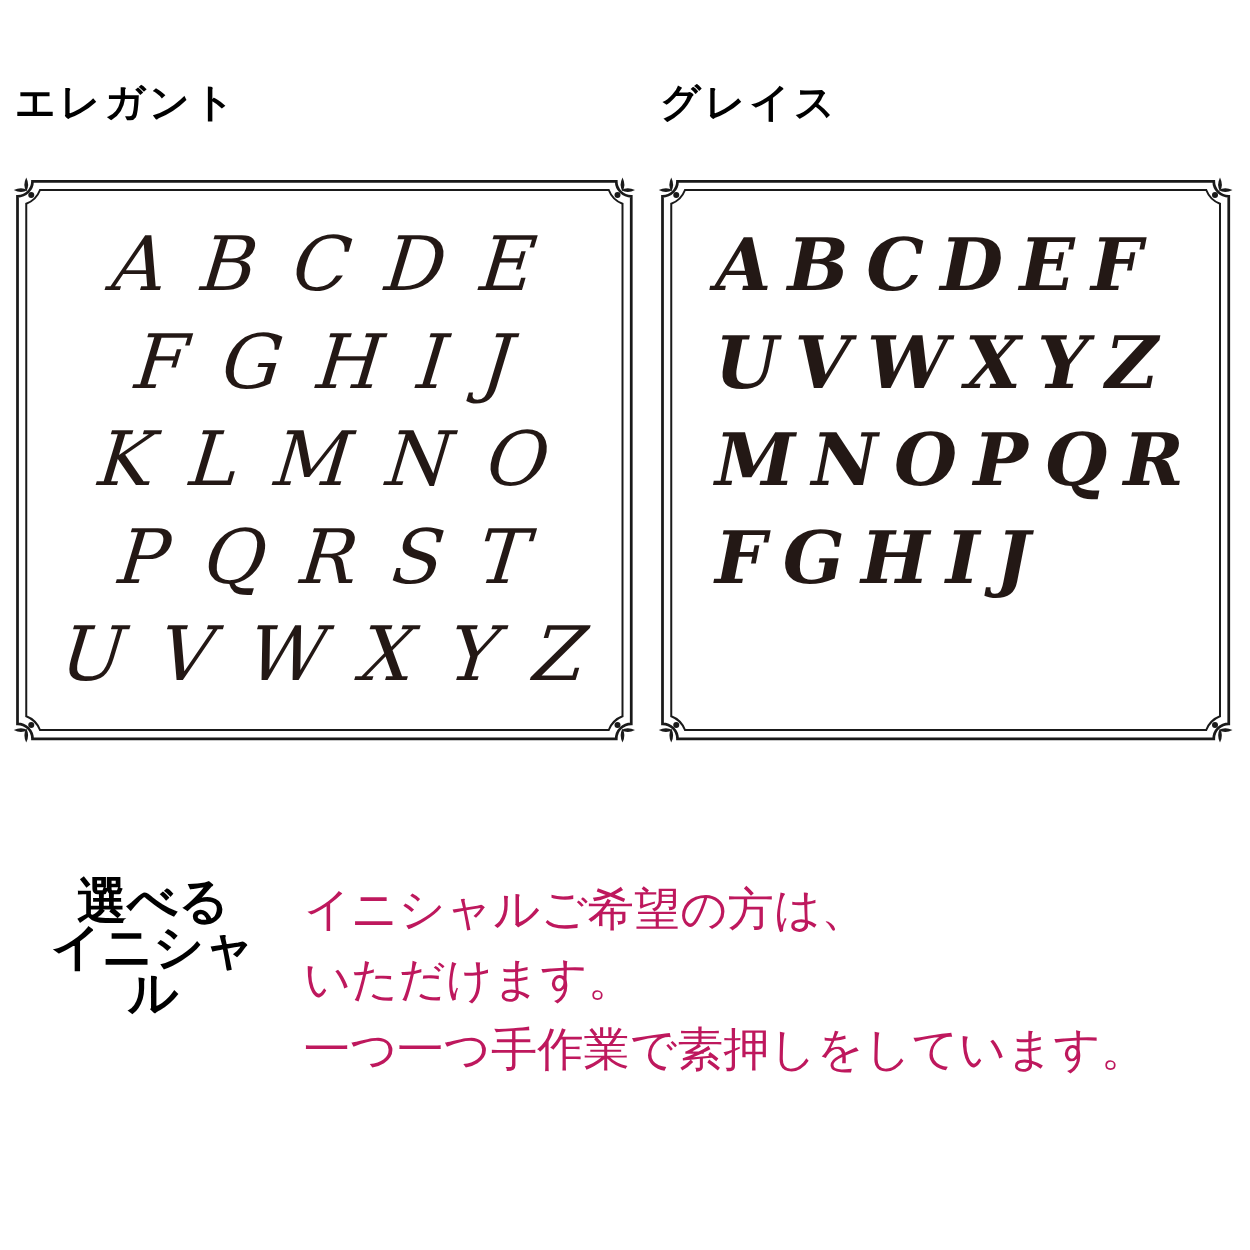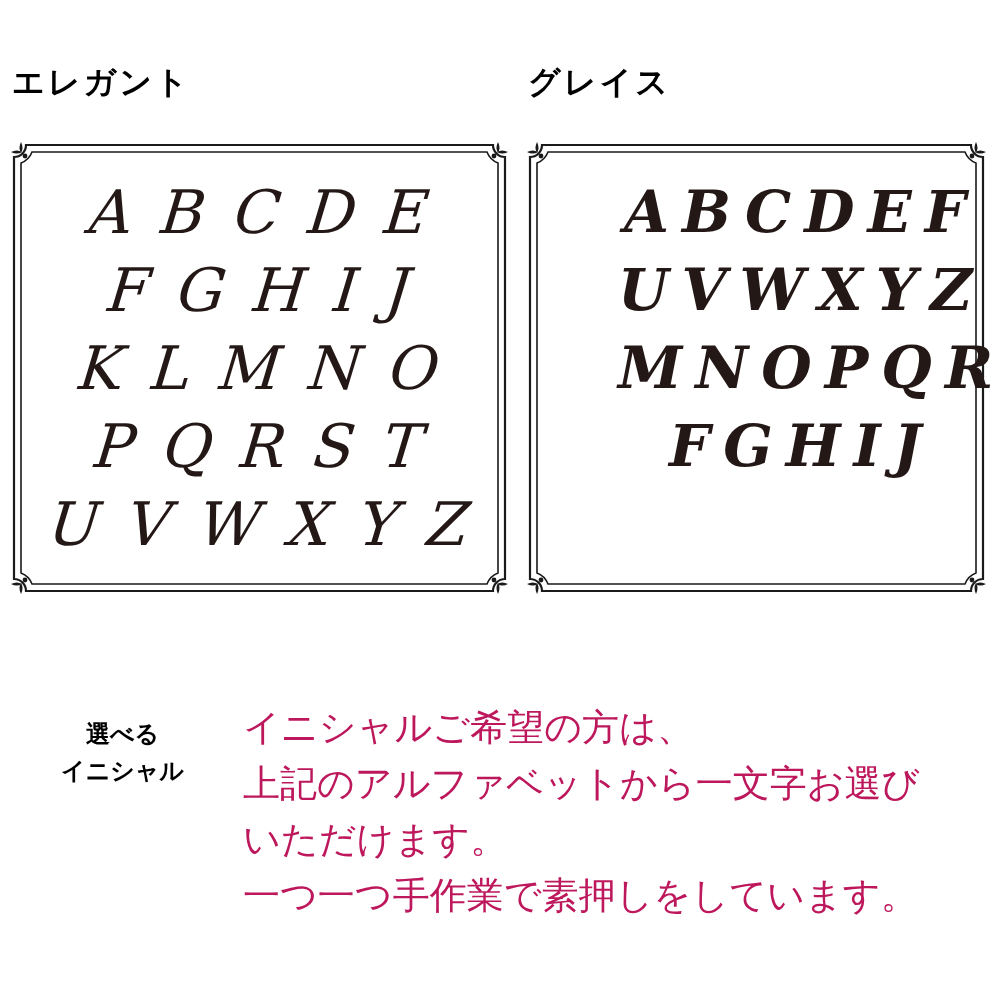--- a/index.html
+++ b/index.html
@@ -34,33 +34,32 @@
   #frame-elegant .letter-row{
     text-align:center;
     font-family:"DejaVu Serif",serif;
     font-style:italic;
     font-size:60px;
     letter-spacing:28px;
     padding-left:28px; 
     transform:skewX(-6deg);
   }
   #frame-grace .letter-row{
-    text-align:center;
+    text-align:left;
     padding-left:44px;
     font-family:"DejaVu Serif",serif;
     font-style:italic;
     font-weight:bold;
     font-size:58px;
     letter-spacing:13px;
-    margin-left:46px;
   }
   .footer-label{
     position:absolute;left:25px;top:703px;width:195px;
     text-align:center;font-weight:bold;
-    font-size:24px;line-height:37px;color:#000;margin-top:12px;
+    font-size:40px;line-height:37px;color:#000;
   }
   .footer-text{
     position:absolute;left:243px;top:700px;width:720px;
     font-size:37px;line-height:56px;color:#be185d;
   }
   .footer-text div{white-space:nowrap;}
 </style>
 </head>
 <body>
 
@@ -138,16 +137,15 @@
   </div>
 </div>
 
 <div class="footer-label">
   <div>選べる</div>
   <div>イニシャル</div>
 </div>
 
 <div class="footer-text">
   <div>イニシャルご希望の方は、</div>
-  <div>上記のアルファベットから一文字お選び</div>
   <div>いただけます。</div>
   <div>一つ一つ手作業で素押しをしています。</div>
 </div>
 
 </body></html>

